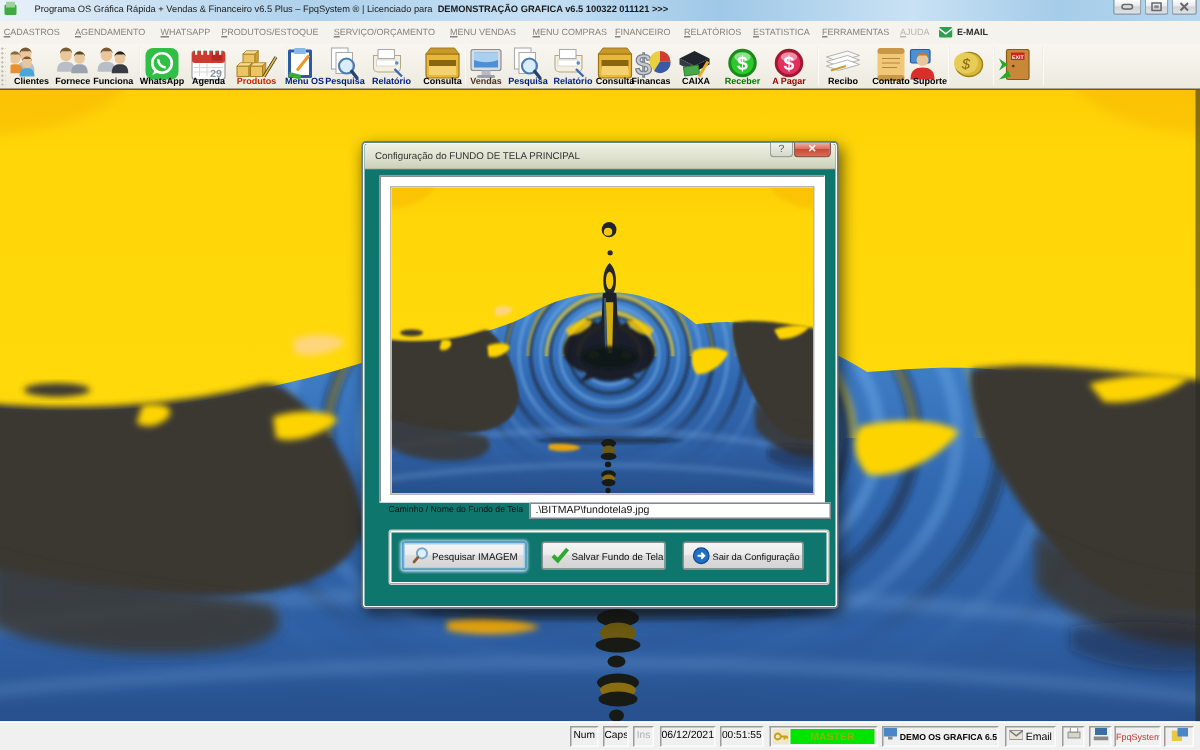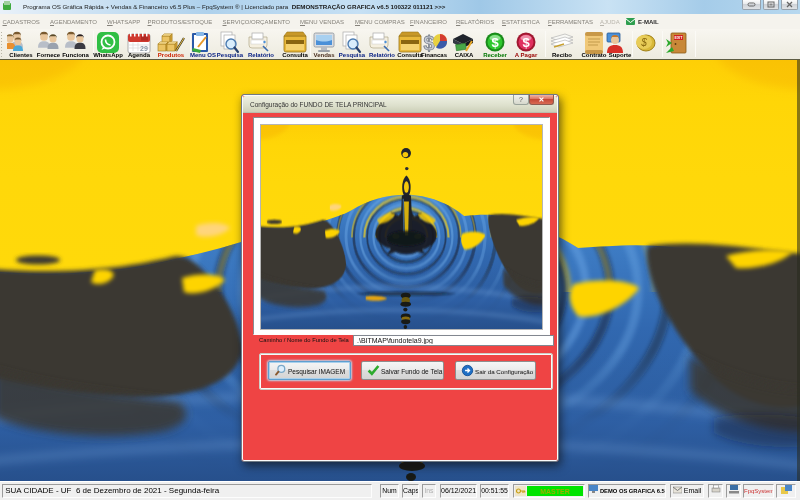--- a/index.html
+++ b/index.html
@@ -17,21 +17,21 @@
 
 #toolbar{position:absolute;left:0;top:29px;width:800px;height:31px;background:linear-gradient(#f8f6f0,#edebdf);border-bottom:1px solid #5d5c42}
 .tsep{position:absolute;top:2px;height:26px;width:1px;background:#d2cfc0;border-right:1px solid #fbfaf6}
 .tgrip{position:absolute;left:0;top:2px;width:4px;height:26px;background-image:radial-gradient(circle,#b9b6a6 35%,transparent 40%);background-size:3px 3px}
 .tico{position:absolute;top:2px;width:28px;height:23px}
 .tlabel{position:absolute;top:23px;font-size:6px;font-weight:bold;color:#000;white-space:nowrap;transform:translateX(-50%)}
 
 #main{position:absolute;left:0;top:60px;width:800px;height:421px;overflow:hidden}
 #main svg{display:block}
 
-#dlg{position:absolute;left:241px;top:94px;width:318px;height:368px;background:#ef4444;
+#dlg{position:absolute;left:241px;top:94px;width:318px;height:312px;background:#0f766e;
  border:1px solid #6f7a85;border-radius:3px;box-shadow:2px 4px 10px rgba(15,15,15,.65), inset 0 0 0 1px #fbfbfb}
 #dlgtitle{position:absolute;left:1px;top:1px;right:1px;height:17px;border-radius:2px 2px 0 0;
  background:linear-gradient(#eef0e2,#dde0cc 60%,#ccd0b8);border-bottom:1px solid #b9bdad}
 #dlgtitle .dtext{position:absolute;left:7px;top:5px;font-size:6.5px;color:#333}
 .dhelp{position:absolute;right:29px;top:0;width:16px;height:10px;border:1px solid #9aa39a;border-top:none;border-radius:0 0 3px 3px;background:linear-gradient(#f2f3ee,#d6d8cc);color:#555;font-size:7px;text-align:center;line-height:9px}
 .dclose{position:absolute;right:4px;top:0;width:25px;height:10px;border:1px solid #8f5b50;border-top:none;border-radius:0 0 3px 3px;background:linear-gradient(#f0b4a6,#dd7261 45%,#c54a38 50%,#d96a52);color:#fff;font-size:7px;font-weight:bold;text-align:center;line-height:9px}
 #pframe{position:absolute;left:11px;top:22px;width:297px;height:218px;background:#fff;border-top:1px solid #898e93;border-left:1px solid #898e93;border-right:1px solid #fdfdfd;border-bottom:1px solid #fdfdfd}
 #pimg{position:absolute;left:19px;top:30px;width:281px;height:204px;outline:1px solid #b5b5b5;overflow:hidden}
 #pimg svg{display:block;width:281px;height:204px}
 #dlg .caption{position:absolute;left:17px;top:242px;font-size:5.8px;color:#111}
@@ -463,21 +463,20 @@
   <div class="dbtn" id="btn3">
         <svg class="bic" viewBox="0 0 16 16">
           <circle cx="8" cy="8" r="6.4" fill="#1f6fc4" stroke="#0f4a90" stroke-width="1"></circle>
           <path d="M5,8 L10,8 M8,5.5 L10.5,8 L8,10.5" fill="none" stroke="#fff" stroke-width="1.6"></path>
         </svg>
         <span class="btx">Sair da Configuração</span>
       </div>
  </div>
 
  <div id="statusbar">
-      <div class="sp" style="left: 2px; width: 370px; text-align: left; font-size: 8px;">&nbsp;SUA CIDADE - UF&nbsp; 6 de Dezembro de 2021 - Segunda-feira</div>
       <div class="sp" style="left: 380px; width: 19px; text-align: center; font-size: 6.8px;">Num</div>
       <div class="sp" style="left: 402px; width: 17px; text-align: center; font-size: 6.8px;">Caps</div>
       <div class="sp" style="left: 422px; width: 14px; text-align: center; color: rgb(176, 176, 176); font-size: 6.8px;">Ins</div>
       <div class="sp" style="left: 440px; width: 37px; text-align: center; font-size: 7px;">06/12/2021</div>
       <div class="sp" style="left: 480px; width: 29px; text-align: center; font-size: 6.8px;">00:51:55</div>
       <div class="sp" style="left: 513px; width: 72px; text-align: center;">
         <svg width="11" height="10" style="position:absolute;left:1px;top:1px" viewBox="0 0 11 10">
           <rect width="11" height="10" fill="#f0e6c8"></rect>
           <circle cx="3.5" cy="5" r="2" fill="none" stroke="#c8a018" stroke-width="1.2"></circle>
           <path d="M5,5 h5 M8,5 v2 M9.7,5 v1.5" stroke="#c8a018" stroke-width="1.2"></path>

